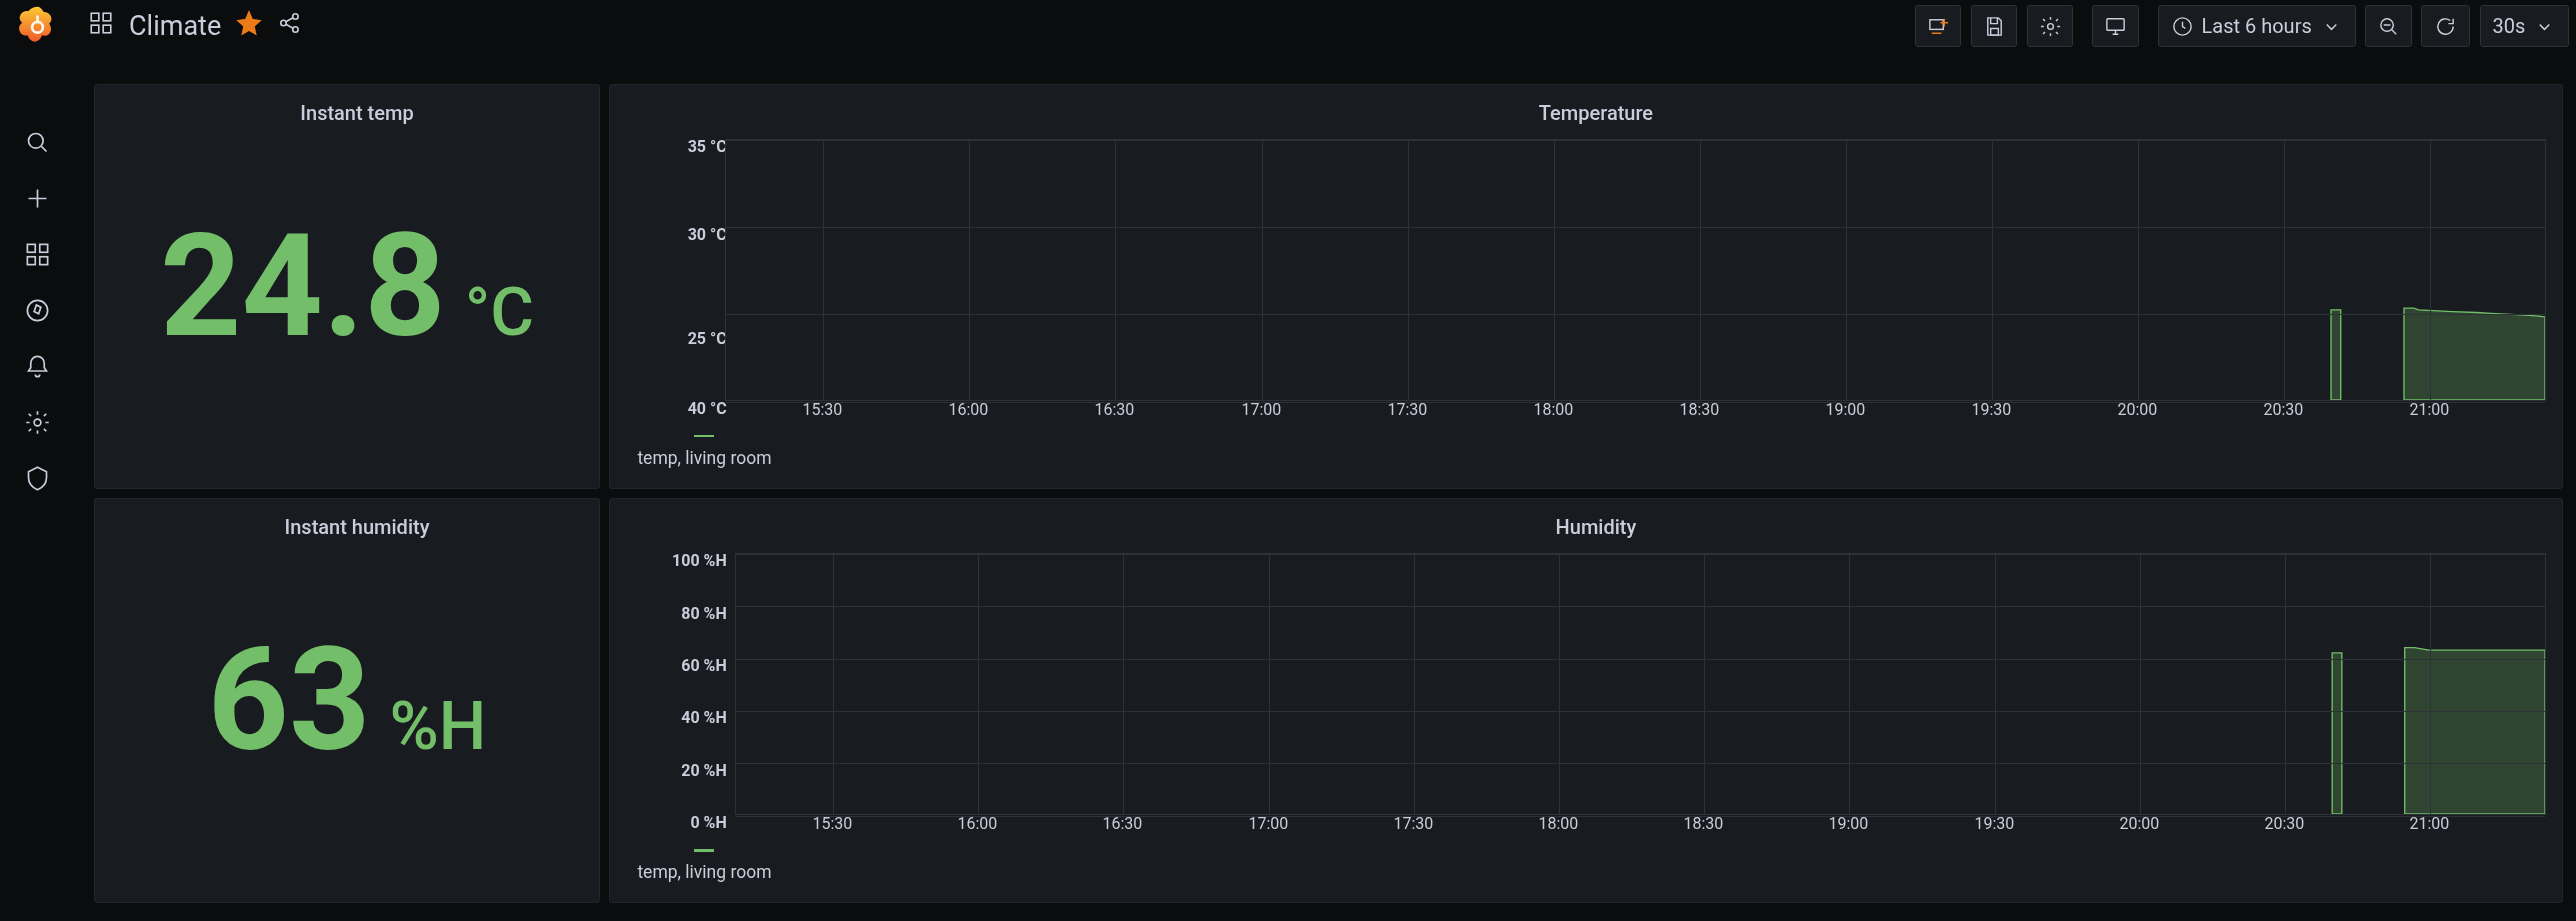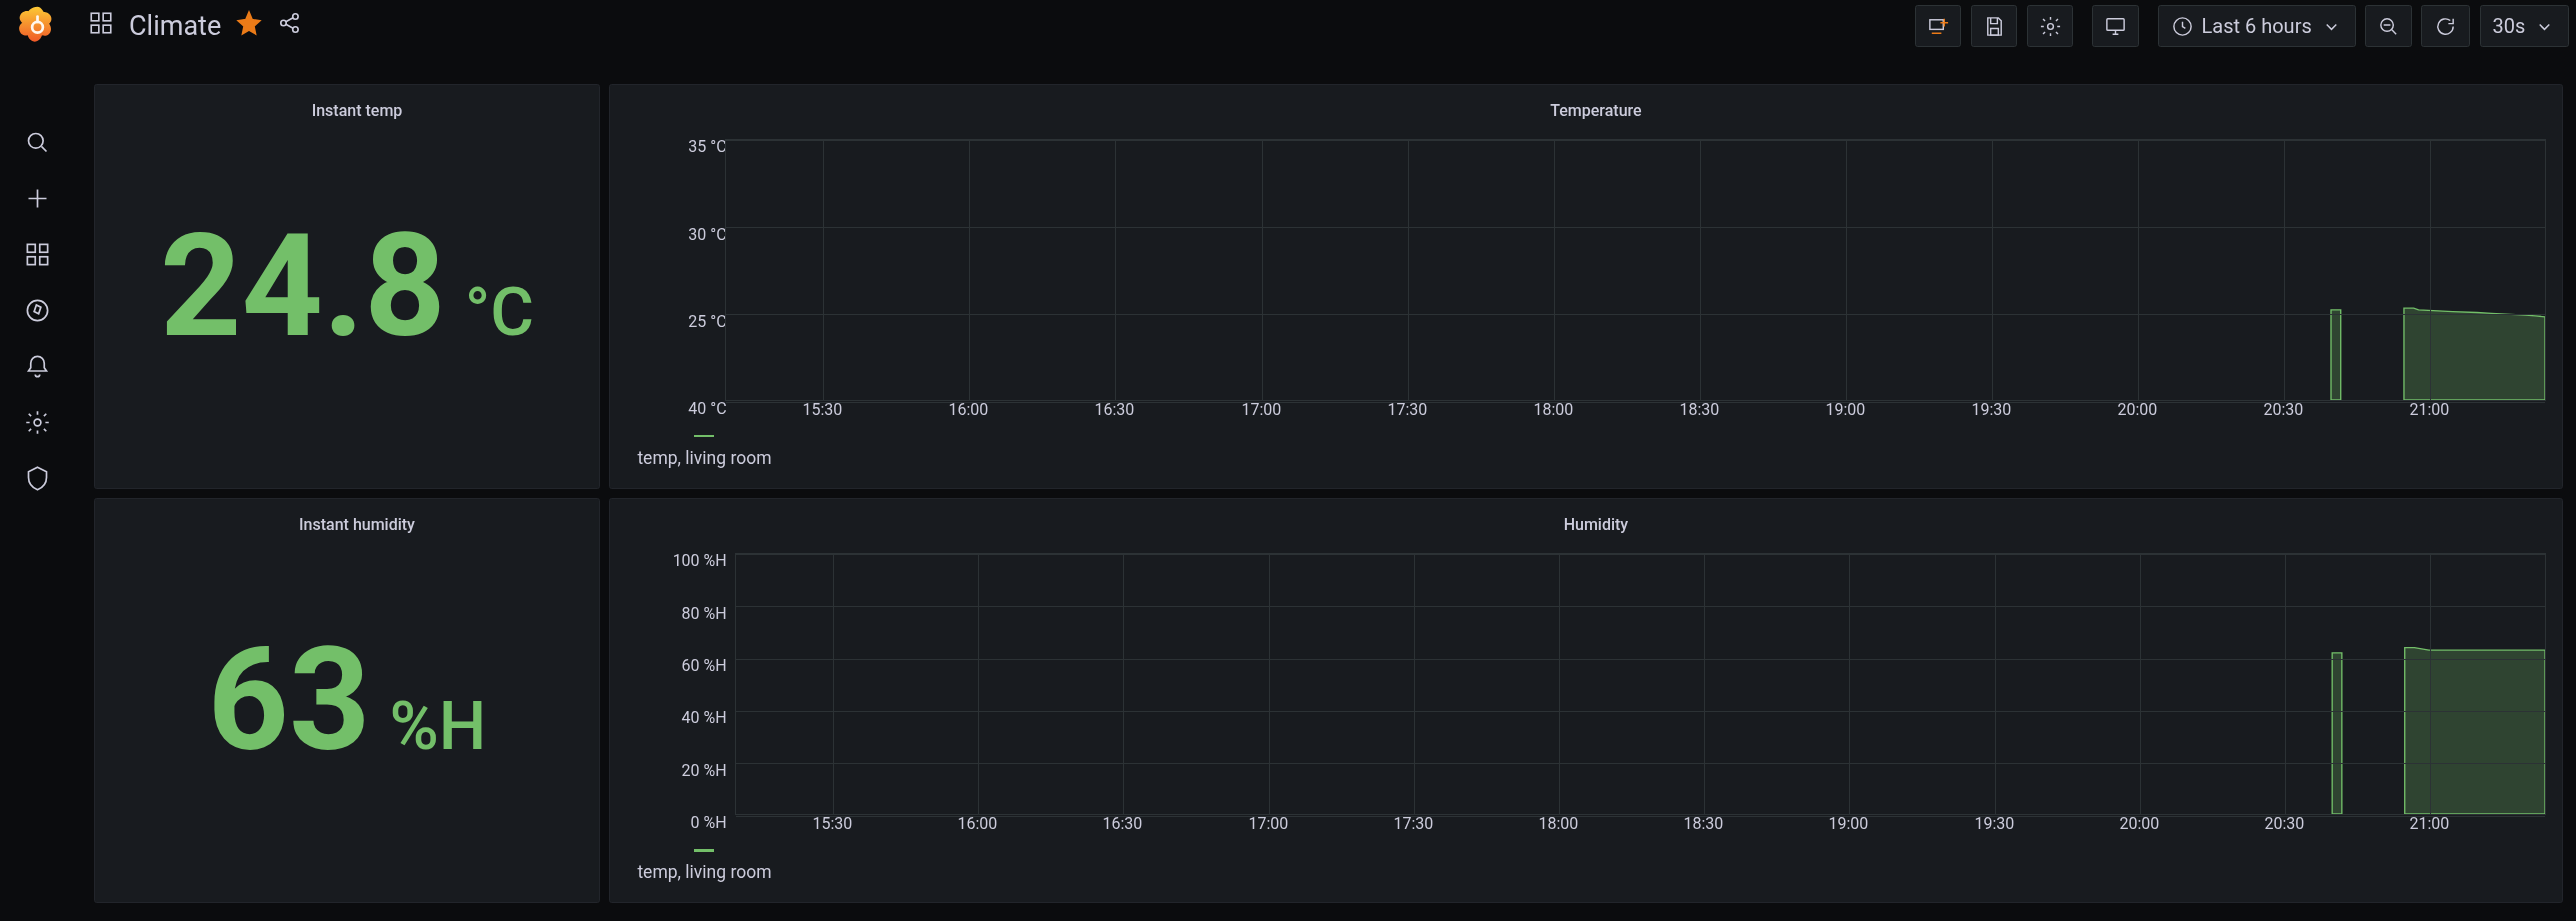--- a/index.html
+++ b/index.html
@@ -44,34 +44,34 @@
 
 
 .panels {
   position:absolute; left: 94px; top: 84px; right: 13.5px;
   display:grid; grid-template-columns: 506px 1fr; gap: 9.4px;
 }
 .panel {
   background:#181b1f; border:0.7px solid #22252b; border-radius:2.7px;
   height: 405px; position:relative;
 }
-.panel-title { text-align:center; font-size:16px; color:#ccccdc; padding-top:16px; font-weight:500;padding-left:20px;}
+.panel-title { text-align:center; font-size:20px; color:#ccccdc; padding-top:16px; font-weight:500;padding-left:20px;}
 .stat-big { position:absolute; left:0; right:0; top:50%; transform:translateY(-50%);
   display:flex; align-items:baseline; justify-content:center; color:#73bf69; }
 .stat-value { font-size:142px; font-weight:700; line-height:1; }
 .stat-unit  { font-size:67px; font-weight:500; margin-left: 19px; }
 .chart-svg { width:100%; height:100%; }
 .chart-legend { position:absolute; left:27px; bottom:20px; font-size:17.5px; color:#ccccdc; display:flex; align-items:center; gap:10.8px;flex-direction:column;}
 .legend-dash { display:inline-block; width:20px; height:2.7px; background:#73bf69; }
 
 .x-ticks { position:absolute; left:0; right:0; bottom:61px; height:27px; }
 .x-tick { position:absolute; font-size:16px; color:#ccccdc; transform:translateX(-50%); }
 
 .y-ticks { position:absolute; left:15px; top:54px; bottom:88px; width:108px; }
-.y-tick { position:absolute; right:6.7px; font-size:16px; color:#ccccdc; transform:translateY(50%); }
+.y-tick { position:absolute; right:6.7px; font-size:16px; color:#ccccdc; transform:translateY(50%);font-weight:bold; }
 
 .plot-area { position:absolute; border:0.7px solid #2c3235; }
 .grid-line-h, .grid-line-v { position:absolute; background:#2c3235; }
 .grid-line-h { left:0; right:0; height:0.7px; }
 .grid-line-v { top:0; bottom:0; width:0.7px; }
 .fill-path { fill:rgba(115,191,105,0.25); stroke:#73bf69; stroke-width:2; }
 
 .humidity .panel-title{ }
 </style>
 </head>
@@ -218,21 +218,21 @@
     <div class="stat-big">
       <span class="stat-value">24.8</span>
       <span class="stat-unit">°C</span>
     </div>
   </div>
 
   <div class="panel" id="panel-temp">
     <div class="panel-title">Temperature</div>
     <div class="y-ticks" id="yt-0">
         <div class="y-tick" style="bottom: -8px;">40 °C</div>
-        <div class="y-tick" style="bottom: 79px; text-align: right;">25 °C</div>
+        <div class="y-tick" style="bottom: 62px; text-align: right;">25 °C</div>
         <div class="y-tick" style="bottom: 166px;">30 °C</div>
         <div class="y-tick" style="bottom: 254px;">35 °C</div>
       </div>
     <div class="plot-area" id="plot-0" style="left: 115px; top: 54px; width: 1821px; height: 262px;">
       <svg id="svg-0" class="chart-svg" preserveAspectRatio="none" viewBox="0 0 2700 388">
           <path d="M2382.3529411764707 388 L2382.3529411764707 253.49333333333334 2396.7914438502676 253.49333333333334 L2396.7914438502676 388 Z" class="fill-path"></path>
           <path d="M2490.6417112299464 388 L2490.6417112299464 250.90666666666664 2505.0802139037432 250.90666666666664 2512.299465240642 253.49333333333334 2562.8342245989306 256.0799999999999 2598.9304812834225 257.37333333333333 2620.5882352941176 258.6666666666667 2642.245989304813 259.96000000000004 2671.1229946524063 261.2533333333334 2685.561497326203 262.5466666666666 2700 263.84 L2700 388 Z" class="fill-path"></path>
         </svg>
     <div class="grid-line-h" style="top: 262px;"></div><div class="grid-line-h" style="top: 174px;"></div><div class="grid-line-h" style="top: 87px;"></div><div class="grid-line-h" style="top: 0px;"></div><div class="grid-line-v" style="left: 97px;"></div><div class="grid-line-v" style="left: 243px;"></div><div class="grid-line-v" style="left: 389px;"></div><div class="grid-line-v" style="left: 536px;"></div><div class="grid-line-v" style="left: 682px;"></div><div class="grid-line-v" style="left: 828px;"></div><div class="grid-line-v" style="left: 974px;"></div><div class="grid-line-v" style="left: 1120px;"></div><div class="grid-line-v" style="left: 1266px;"></div><div class="grid-line-v" style="left: 1412px;"></div><div class="grid-line-v" style="left: 1558px;"></div><div class="grid-line-v" style="left: 1704px;"></div></div>
     <div class="x-ticks" id="xt-0" style="left: 115px; width: 1821px;">

